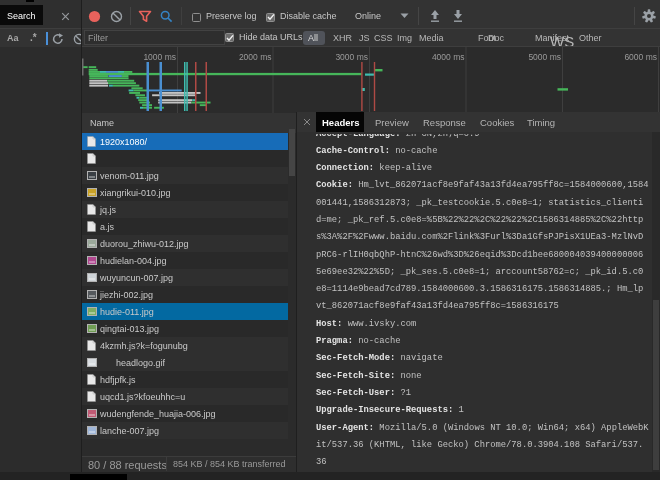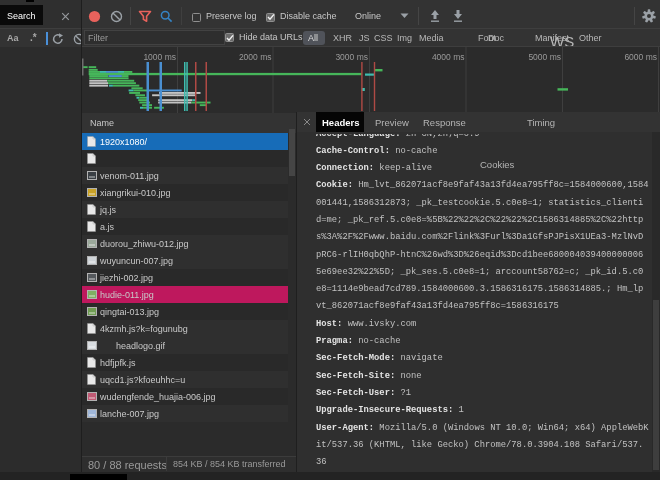--- a/index.html
+++ b/index.html
@@ -241,31 +241,36 @@
           <path d="M0.5 0.5 H6 L8.5 3 V10.5 H0.5 Z" fill="#e8e8e8" stroke="#9a9a9a" stroke-width="0.5"></path>
           <path d="M6 0.5 V3 H8.5" fill="none" stroke="#b0b0b0" stroke-width="0.5"></path>
         </svg>
         <div style="position:absolute;left:18px;top:3.5px;font-size:9px;color:#c9c9c9;white-space:pre;">a.js</div>
       </div>
       <div style="position:relative;height:17px;background:#2f2f2f;">
         <div style="position:absolute;left:5px;top:4px;width:10px;height:9px;background:#9aa89a;border:1px solid #b2b2b2;box-sizing:border-box;"></div>
         <div style="position:absolute;left:7px;top:9px;width:6px;height:2px;background:rgba(255,255,255,0.35);"></div>
         <div style="position:absolute;left:18px;top:3.5px;font-size:9px;color:#c9c9c9;white-space:pre;">duorou_zhiwu-012.jpg</div>
       </div>
+      <div style="position:relative;height:17px;background:#292929;">
+        <div style="position:absolute;left:5px;top:4px;width:10px;height:9px;background:#b0488f;border:1px solid #b2b2b2;box-sizing:border-box;"></div>
+        <div style="position:absolute;left:7px;top:9px;width:6px;height:2px;background:rgba(255,255,255,0.35);"></div>
+        <div style="position:absolute;left:18px;top:3.5px;font-size:9px;color:#c9c9c9;white-space:pre;">hudielan-004.jpg</div>
+      </div>
       <div style="position:relative;height:17px;background:#2f2f2f;">
         <div style="position:absolute;left:5px;top:4px;width:10px;height:9px;background:#cfd4d8;border:1px solid #b2b2b2;box-sizing:border-box;"></div>
         <div style="position:absolute;left:7px;top:9px;width:6px;height:2px;background:rgba(255,255,255,0.35);"></div>
         <div style="position:absolute;left:18px;top:3.5px;font-size:9px;color:#c9c9c9;white-space:pre;">wuyuncun-007.jpg</div>
       </div>
       <div style="position:relative;height:17px;background:#292929;">
         <div style="position:absolute;left:5px;top:4px;width:10px;height:9px;background:#55595d;border:1px solid #b2b2b2;box-sizing:border-box;"></div>
         <div style="position:absolute;left:7px;top:9px;width:6px;height:2px;background:rgba(255,255,255,0.35);"></div>
         <div style="position:absolute;left:18px;top:3.5px;font-size:9px;color:#c9c9c9;white-space:pre;">jiezhi-002.jpg</div>
       </div>
-      <div style="position:relative;height:17px;background:#be185d;">
+      <div style="position:relative;height:17px;background:#0369a1;">
         <div style="position:absolute;left:5px;top:4px;width:10px;height:9px;background:#7fae63;border:1px solid #b2b2b2;box-sizing:border-box;"></div>
         <div style="position:absolute;left:7px;top:9px;width:6px;height:2px;background:rgba(255,255,255,0.35);"></div>
         <div style="position:absolute;left:18px;top:3.5px;font-size:9px;color:#c9c9c9;white-space:pre;">hudie-011.jpg</div>
       </div>
       <div style="position:relative;height:17px;background:#292929;">
         <div style="position:absolute;left:5px;top:4px;width:10px;height:9px;background:#6f9c53;border:1px solid #b2b2b2;box-sizing:border-box;"></div>
         <div style="position:absolute;left:7px;top:9px;width:6px;height:2px;background:rgba(255,255,255,0.35);"></div>
         <div style="position:absolute;left:18px;top:3.5px;font-size:9px;color:#c9c9c9;white-space:pre;">qingtai-013.jpg</div>
       </div>
       <div style="position:relative;height:17px;background:#2f2f2f;">
@@ -317,21 +322,21 @@
   <div class="abs" style="left:296px;top:112px;width:1px;height:360px;background:#1f1f1f;z-index:5;"></div>
   <div class="abs" style="left:296px;top:112px;width:364px;height:360px;background:#2f2f2f;"></div>
   <div class="abs" style="left:296px;top:112px;width:364px;height:20px;background:#333333;"></div>
   <svg class="abs" style="left:303px;top:118px;" width="8" height="8" viewBox="0 0 8 8">
     <path d="M1 1 L7 7 M7 1 L1 7" stroke="#8a8a8a" stroke-width="1" fill="none"></path>
   </svg>
   <div class="abs" style="left:316px;top:112px;width:48px;height:20px;background:#050505;"></div>
   <div class="txt" style="left:322px;top:117px;font-size:9.5px;font-weight:bold;color:#ffffff;">Headers</div>
   <div class="txt" style="left:375px;top:117px;font-size:9.5px;color:#b5b5b5;">Preview</div>
   <div class="txt" style="left:423px;top:117px;font-size:9.5px;color:#b5b5b5;">Response</div>
-  <div class="txt" style="left:480px;top:117px;font-size:9.5px;color:#b5b5b5;margin-top:42px;">Cookies</div>
+  <div class="txt" style="left:480px;top:117px;font-size:9.5px;color:#b5b5b5;">Cookies</div>
   <div class="txt" style="left:527px;top:117px;font-size:9.5px;color:#b5b5b5;">Timing</div>
 
   <div class="abs" style="left:296px;top:134px;width:356px;height:338px;overflow:hidden;">
     <div id="hdrs" style="position:absolute;left:20px;top:-8.5px;font-family:'Liberation Mono',monospace;
          font-size:8.8px;line-height:17.3px;color:#c2c2c2;white-space:pre;"><span style="color:#c2c2c2;"><b style="color:#e4e4e4;">Accept-Language:</b> zh-CN,zh;q=0.9</span>
 <b style="color:#e4e4e4;">Cache-Control:</b> no-cache
 <b style="color:#e4e4e4;">Connection:</b> keep-alive
 <b style="color:#e4e4e4;">Cookie:</b> Hm_lvt_862071acf8e9faf43a13fd4ea795ff8c=1584000600,1584
 001441,1586312873; _pk_testcookie.5.c0e8=1; statistics_clienti
 d=me; _pk_ref.5.c0e8=%5B%22%22%2C%22%22%2C1586314885%2C%22http

